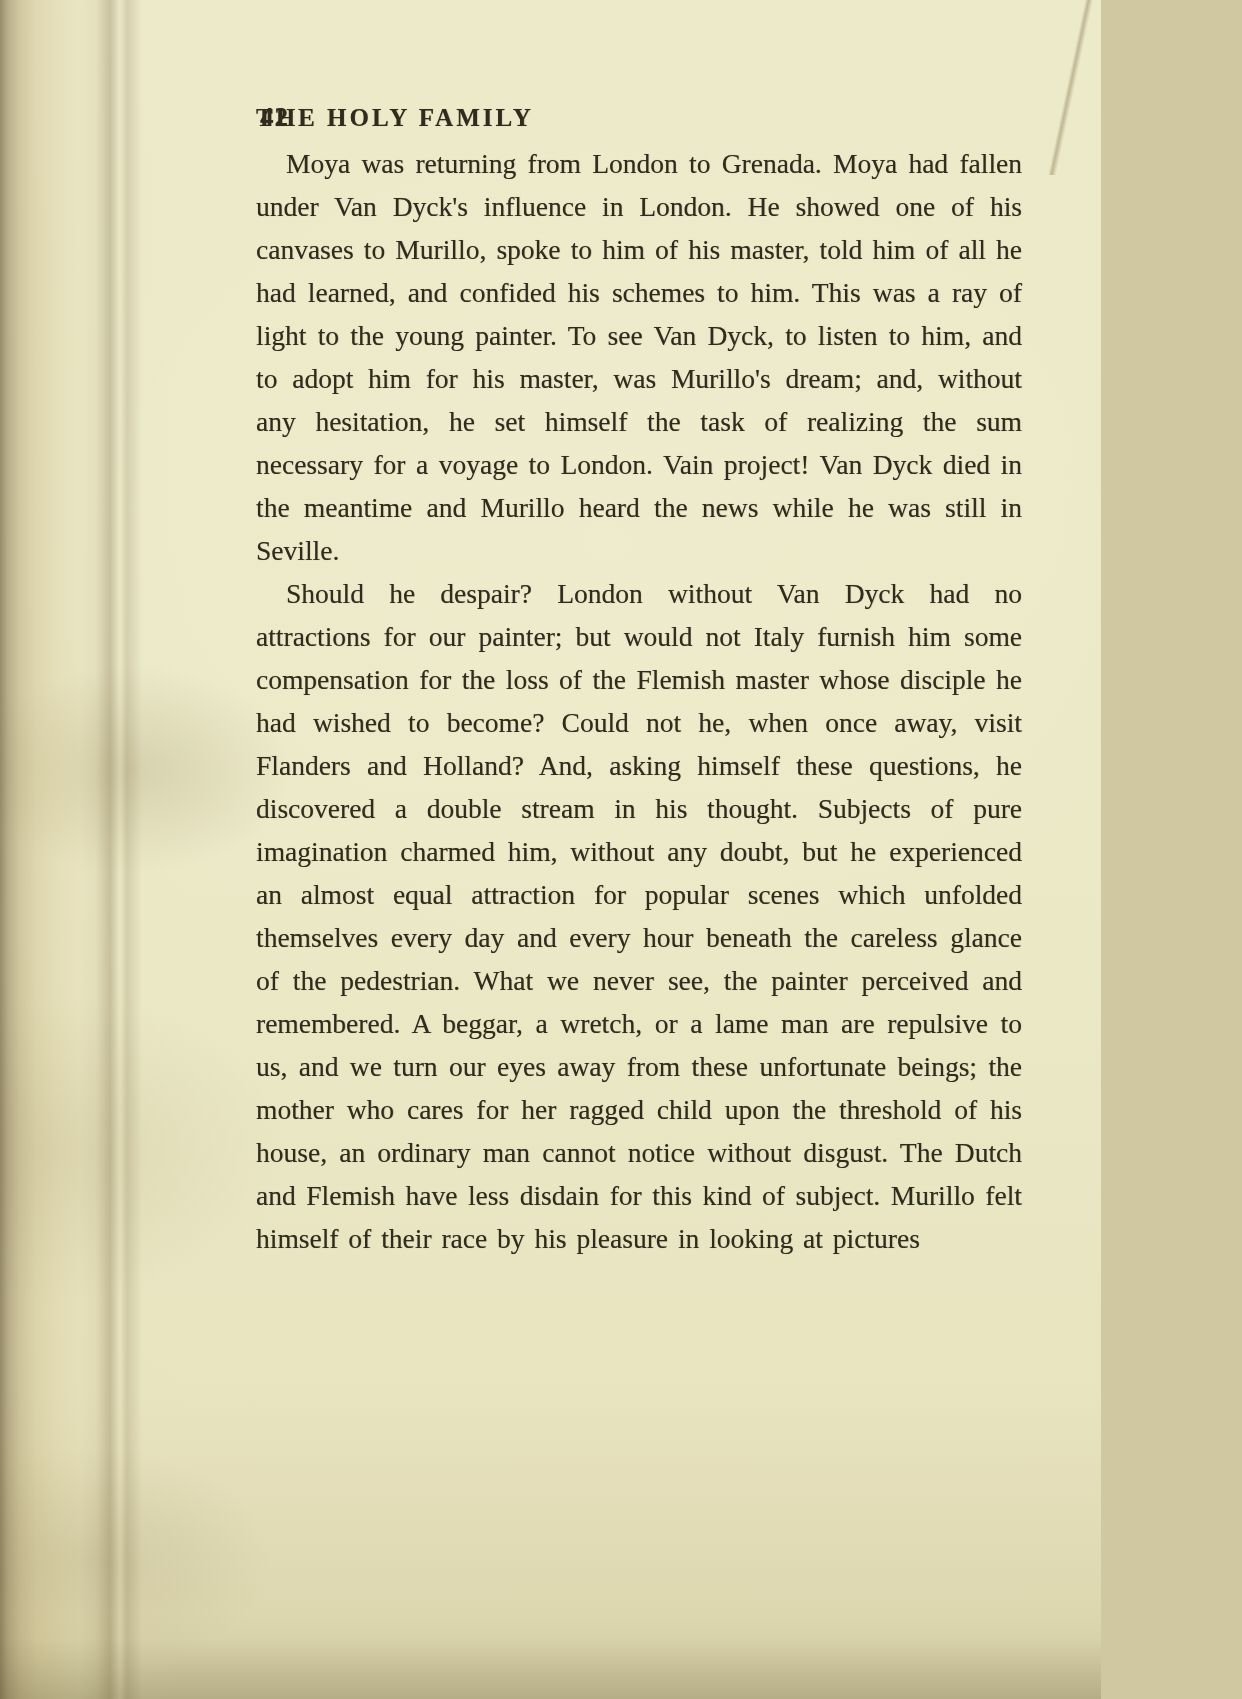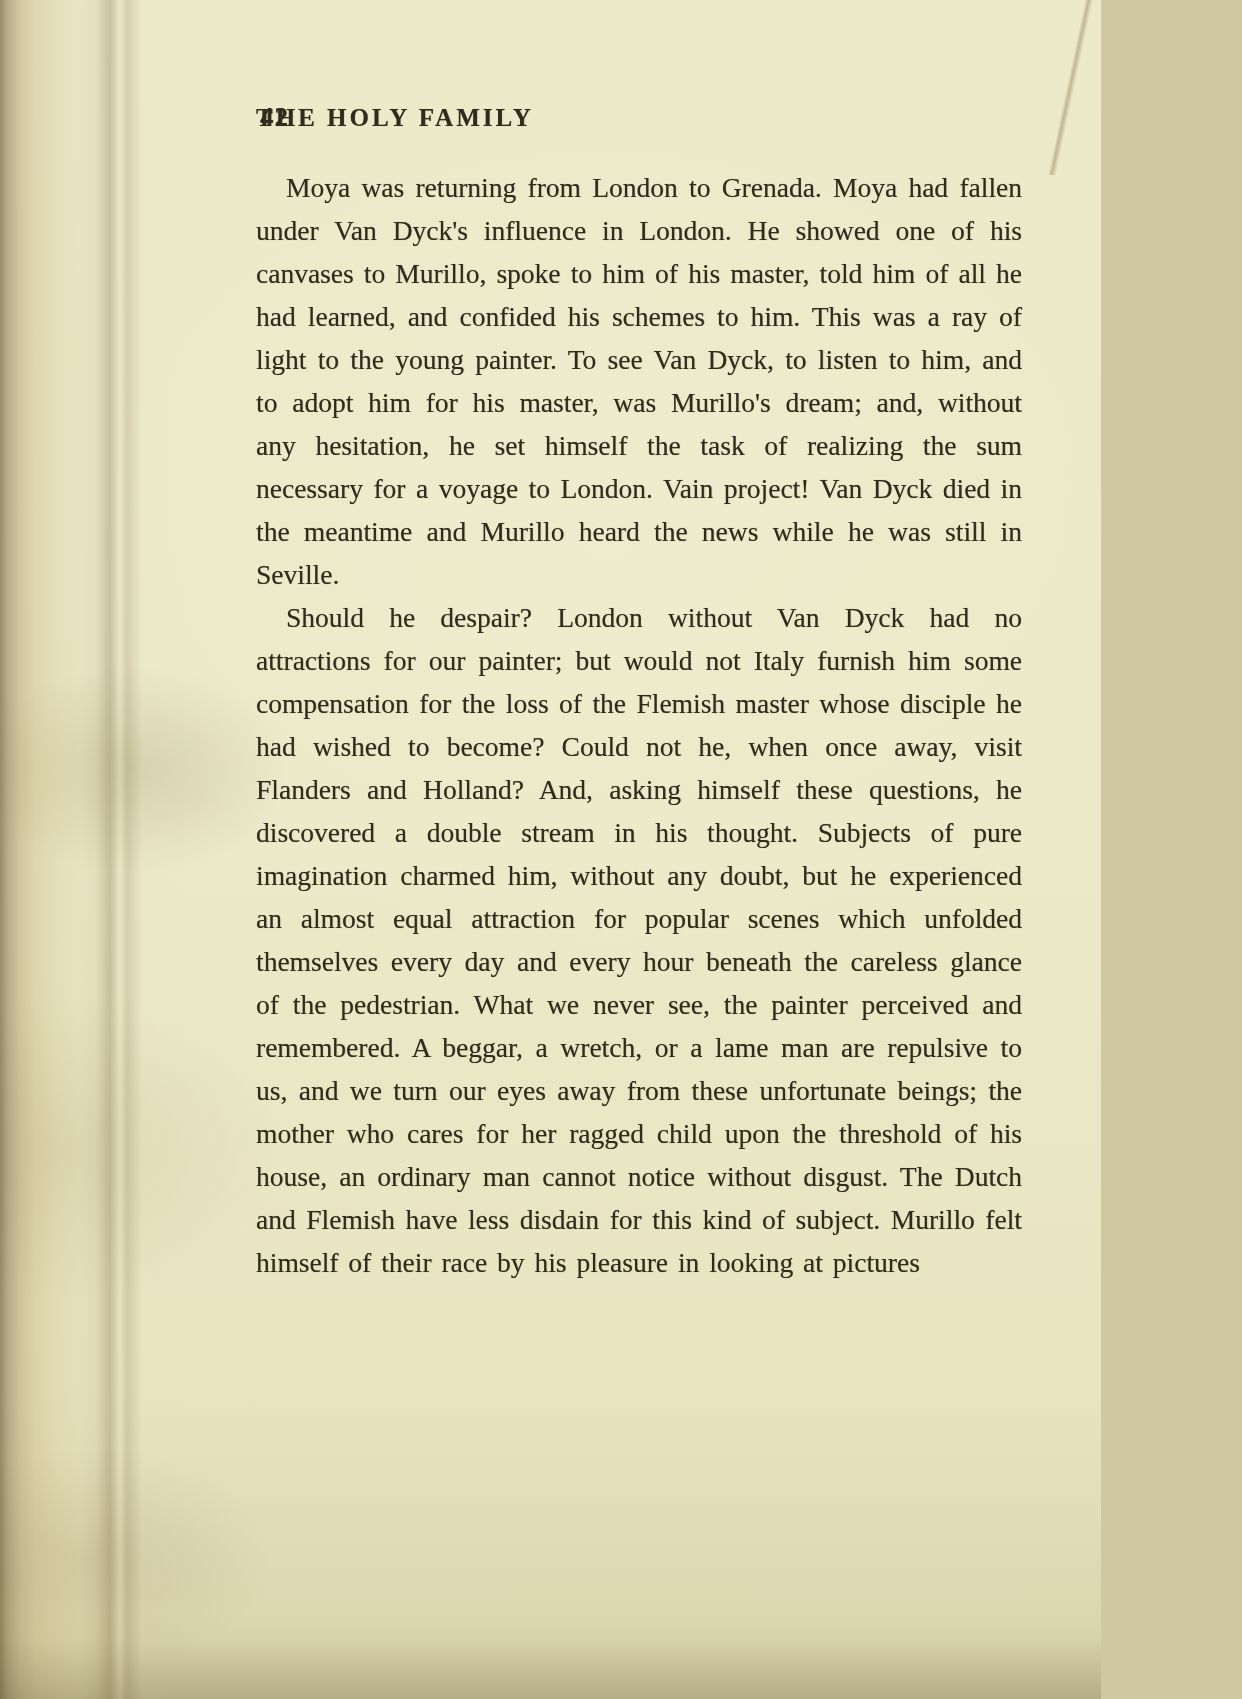--- a/index.html
+++ b/index.html
@@ -82,21 +82,20 @@
   }
   .title {
     display: block;
     text-align: left;
     font-size: 25px;
     font-weight: bold;
     letter-spacing: 3px;
     padding-top: 4px;
   }
   .body-text {
-    margin-top: 24px;
     font-size: 27.5px;
     line-height: 43px;
     text-align: justify;
   }
   .body-text p {
     margin: 0;
     text-indent: 30px;
     word-spacing: 3px;
   }
 </style>

